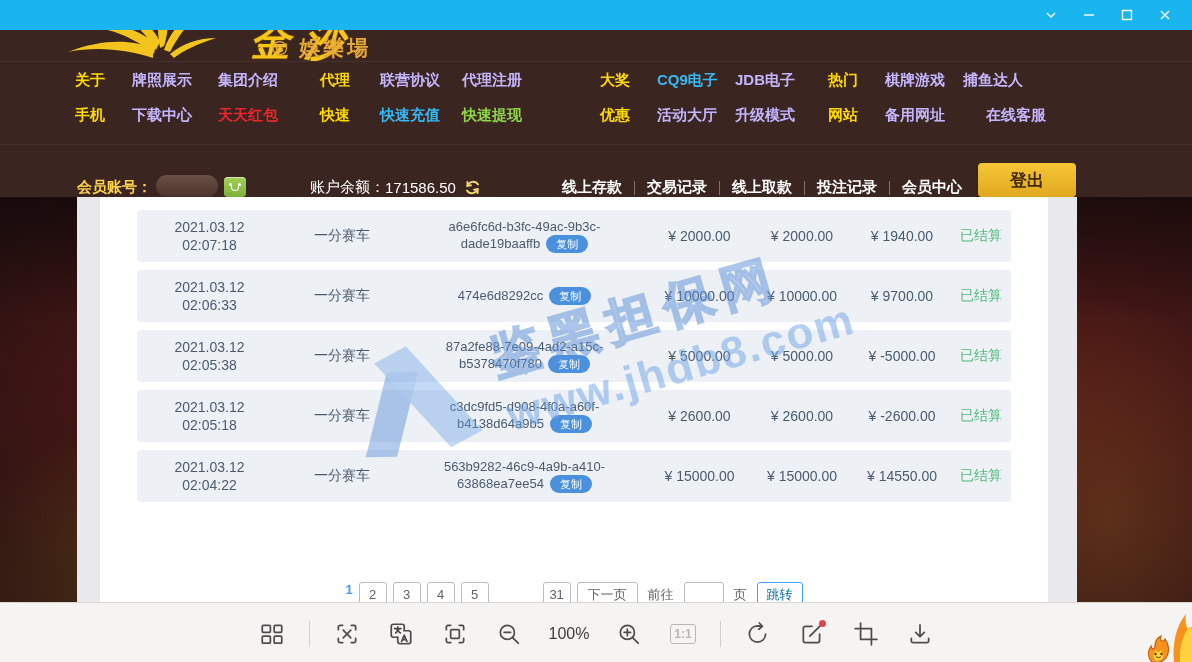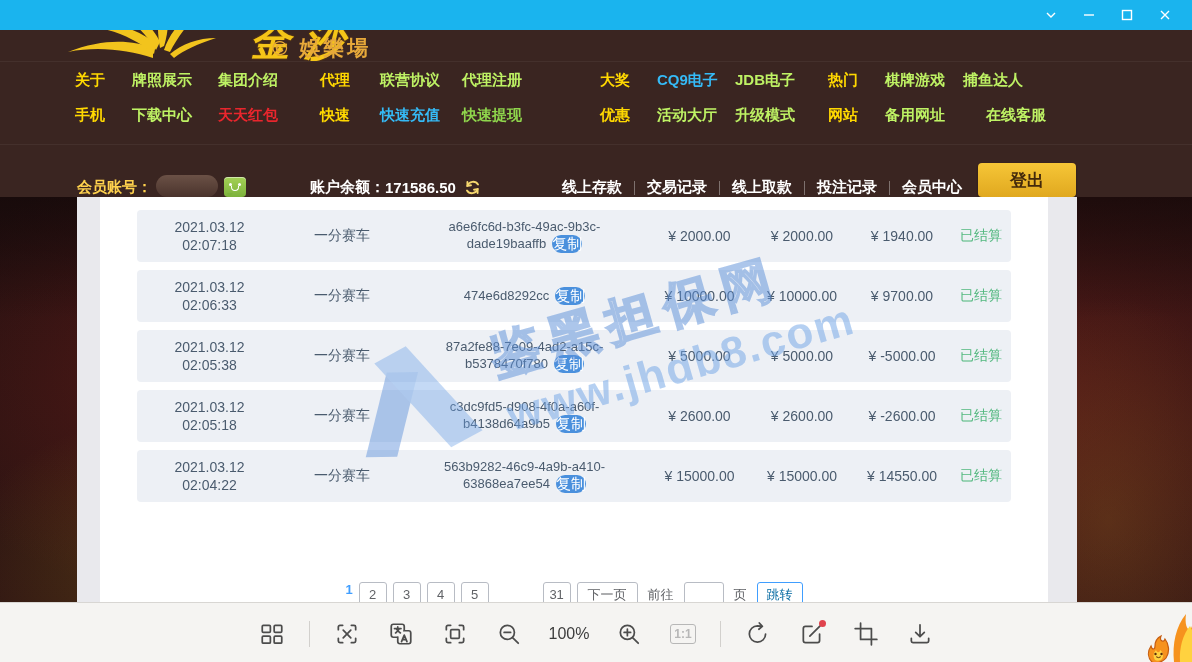--- a/index.html
+++ b/index.html
@@ -15,34 +15,34 @@
   .site-header { background:#3a2521; }
   .logo-row { height:32px; position:relative; overflow:hidden; border-bottom:1px solid rgba(255,255,255,0.05); }
   .logo-wing { position:absolute; left:58px; top:-30px; }
   .logo-script { position:absolute; left:250px; top:-16px; font-size:40px; font-weight:bold; font-style:italic;
                  color:#f5c518; text-shadow:0 0 2px #8a5a00; letter-spacing:14px; }
   .logo-suffix { position:absolute; left:272px; top:4px; font-size:21px; font-weight:bold; color:#e7a93a; letter-spacing:3px; }
 
   .nav { position:relative; height:83px; border-bottom:1px solid rgba(255,255,255,0.05); }
   .nav-item { position:absolute; font-size:15px; font-weight:bold; white-space:nowrap; cursor:pointer; }
   .nav-r1 { top:9px; } .nav-r2 { top:44px; }
-  .c-yellow{color:#ffd800;} .c-white{color:#bef264;} .c-red{color:#e8262d;} .c-cyan{color:#35baf6;} .c-green{color:#8fd64c;}
+  .c-yellow{color:#ffd800;} .c-white{color:#c4b5fd;} .c-red{color:#e8262d;} .c-cyan{color:#35baf6;} .c-green{color:#8fd64c;}
 
   
   .member-bar { height:52px; background:#3a2521; display:flex; align-items:flex-end; padding:0 116px 0 77px; }
   .acct-label { color:#ffd24d; font-size:15px; font-weight:bold; }
   .acct-blob { width:62px; height:22px; margin-left:4px; border-radius:11px;
                background:linear-gradient(180deg,#6b5146,#4a332c); filter:blur(0.6px); }
   .chat-icon { width:22px; height:20px; margin-left:6px; border-radius:4px; position:relative; cursor:pointer;
                background:linear-gradient(180deg,#a4d155,#7cb23c); box-shadow:inset 0 1px 0 rgba(255,255,255,.5); }
   .chat-icon:before { content:""; position:absolute; left:5px; top:6px; width:3px; height:3px; background:#fff; border-radius:50%;
                       box-shadow:9px 0 0 #fff; }
   .chat-icon i { position:absolute; left:7px; top:9px; width:8px; height:5px; border:1.5px solid #fff; border-top:none; border-radius:0 0 8px 8px; }
   .chat-icon:after { content:""; position:absolute; left:3px; bottom:-4px; border:4px solid transparent; border-top-color:#7cb23c; border-left-width:2px; }
-  .balance-wrap { margin-left:64px; display:flex; align-items:center; color:#fff; font-size:15px; font-weight:bold; }
+  .balance-wrap { margin-left:64px; display:flex; align-items:center; color:#fff; font-size:15px; font-weight:normal; }
   .refresh-icon { margin-left:8px; cursor:pointer; display:flex; }
   .member-links { margin-left:auto; display:flex; align-items:center; }
   .member-link { color:#fff; font-size:15px; font-weight:bold; cursor:pointer; white-space:nowrap; }
   .mdiv { width:1px; height:14px; background:rgba(255,255,255,0.35); margin:0 12px; }
   .logout-btn { margin-left:16px; width:98px; height:34px; border:none; border-radius:4px; cursor:pointer;
                 background:linear-gradient(180deg,#f6c637,#e0a81f); color:#43290b; font-size:17px; font-weight:bold;
                 font-family:inherit; box-shadow:0 1px 2px rgba(0,0,0,.4); }
 
   
   .site-body { position:relative; height:405px; overflow:hidden;
@@ -54,22 +54,22 @@
       radial-gradient(ellipse 620px 420px at 84% 50%, rgba(135,36,30,0.5), transparent 72%),
       linear-gradient(#241011,#2f1513); }
   .page-gutter { position:absolute; left:77px; top:0; width:1000px; height:405px; background:#e9e9ed; }
   .panel { position:absolute; left:100px; top:0; width:948px; height:405px; background:#fff; padding:13px 37px 0 37px; }
 
   .trow { display:grid; grid-template-columns:145px 120px 245px 105px 100px 100px 58px; align-items:center;
           height:52px; margin-bottom:8px; background:#edf0f5; border-radius:4px;
           color:#4a5b6e; font-size:14px; text-align:center; }
   .trow .cell-id { font-size:13px; line-height:16px; }
   .id-line2 { display:inline-flex; align-items:center; gap:6px; justify-content:center; }
-  .copy-btn { background:#4a90dd; color:#fff; font-size:15px; border:none; border-radius:10px;
-              padding:2px 0; cursor:pointer; font-family:inherit; line-height:14px; }
+  .copy-btn { background:#4a90dd; color:#fff; font-size:11px; border:none; border-radius:10px;
+              padding:2px 10px; cursor:pointer; font-family:inherit; line-height:14px; }
   .cell-status { color:#53b87f; }
   .date-cell { line-height:18px; }
 
   
   .watermark { position:absolute; left:360px; top:95px; transform:rotate(-16deg); opacity:0.5;
                pointer-events:none; color:#4f86d6; }
   .wm-inner { display:flex; align-items:center; gap:14px; }
   .wm-logo { position:relative; width:120px; height:120px; }
   .wm-logo b { position:absolute; left:6px; top:22px; width:34px; height:78px; background:#4f86d6; transform:skewX(-18deg) rotate(14deg); opacity:.85; }
   .wm-logo i { position:absolute; left:44px; top:2px; width:38px; height:104px; background:#6ea3e6; transform:skewX(16deg) rotate(-12deg); opacity:.8; }

